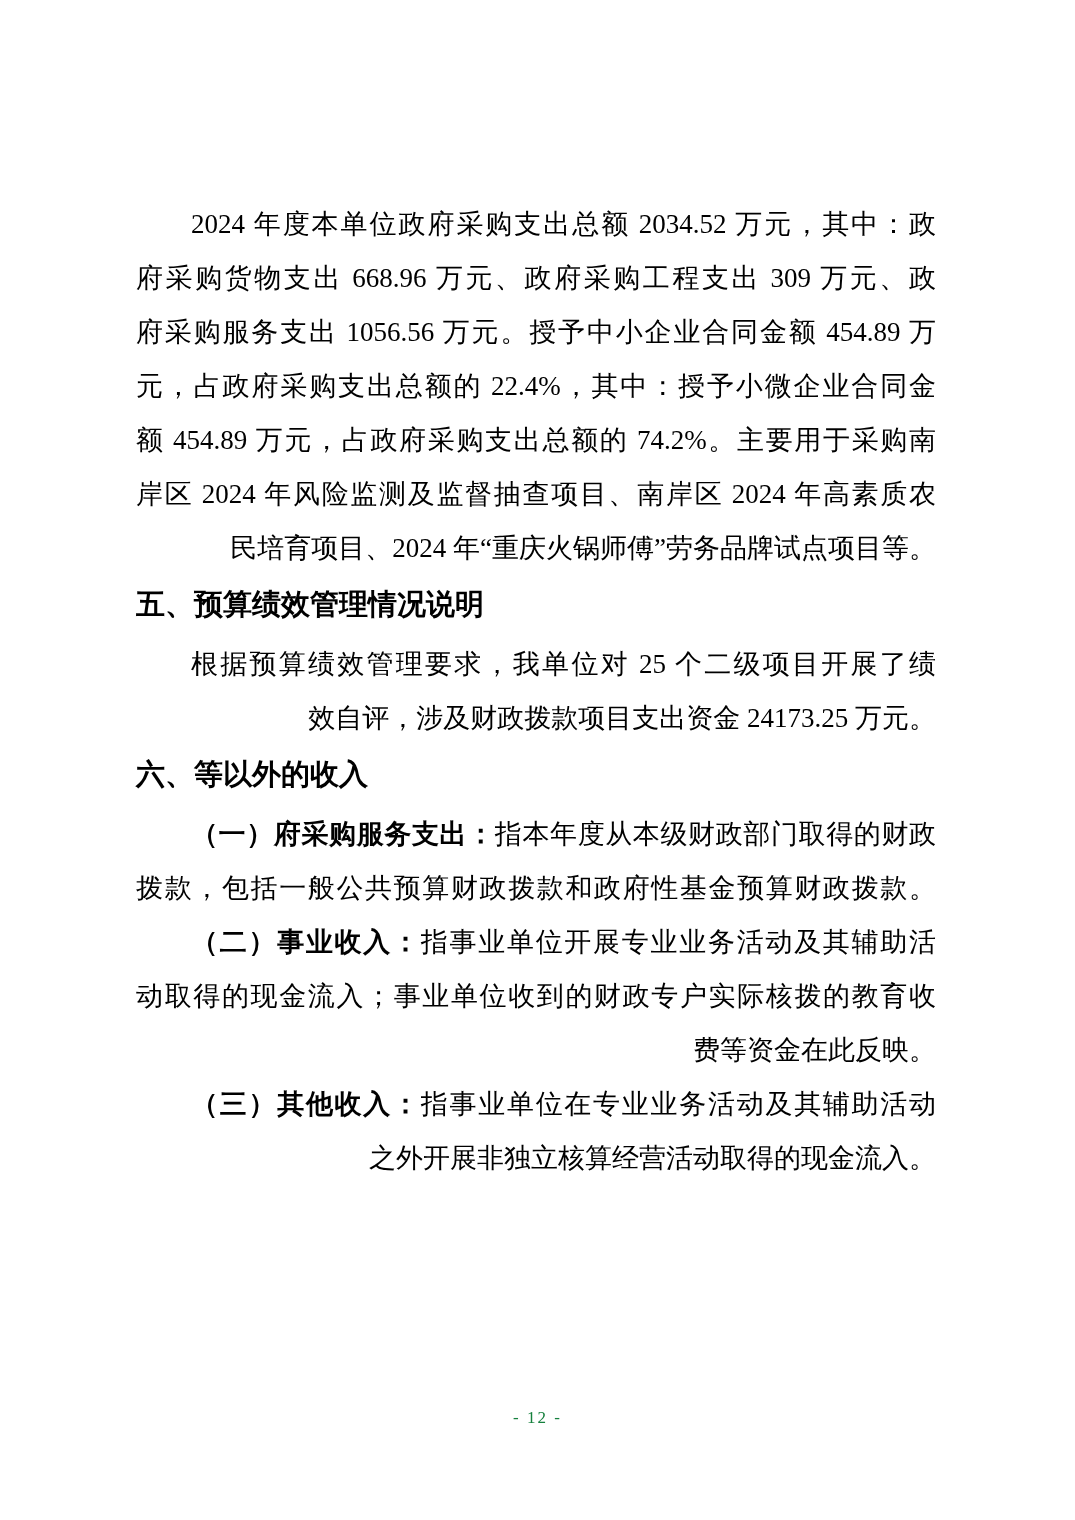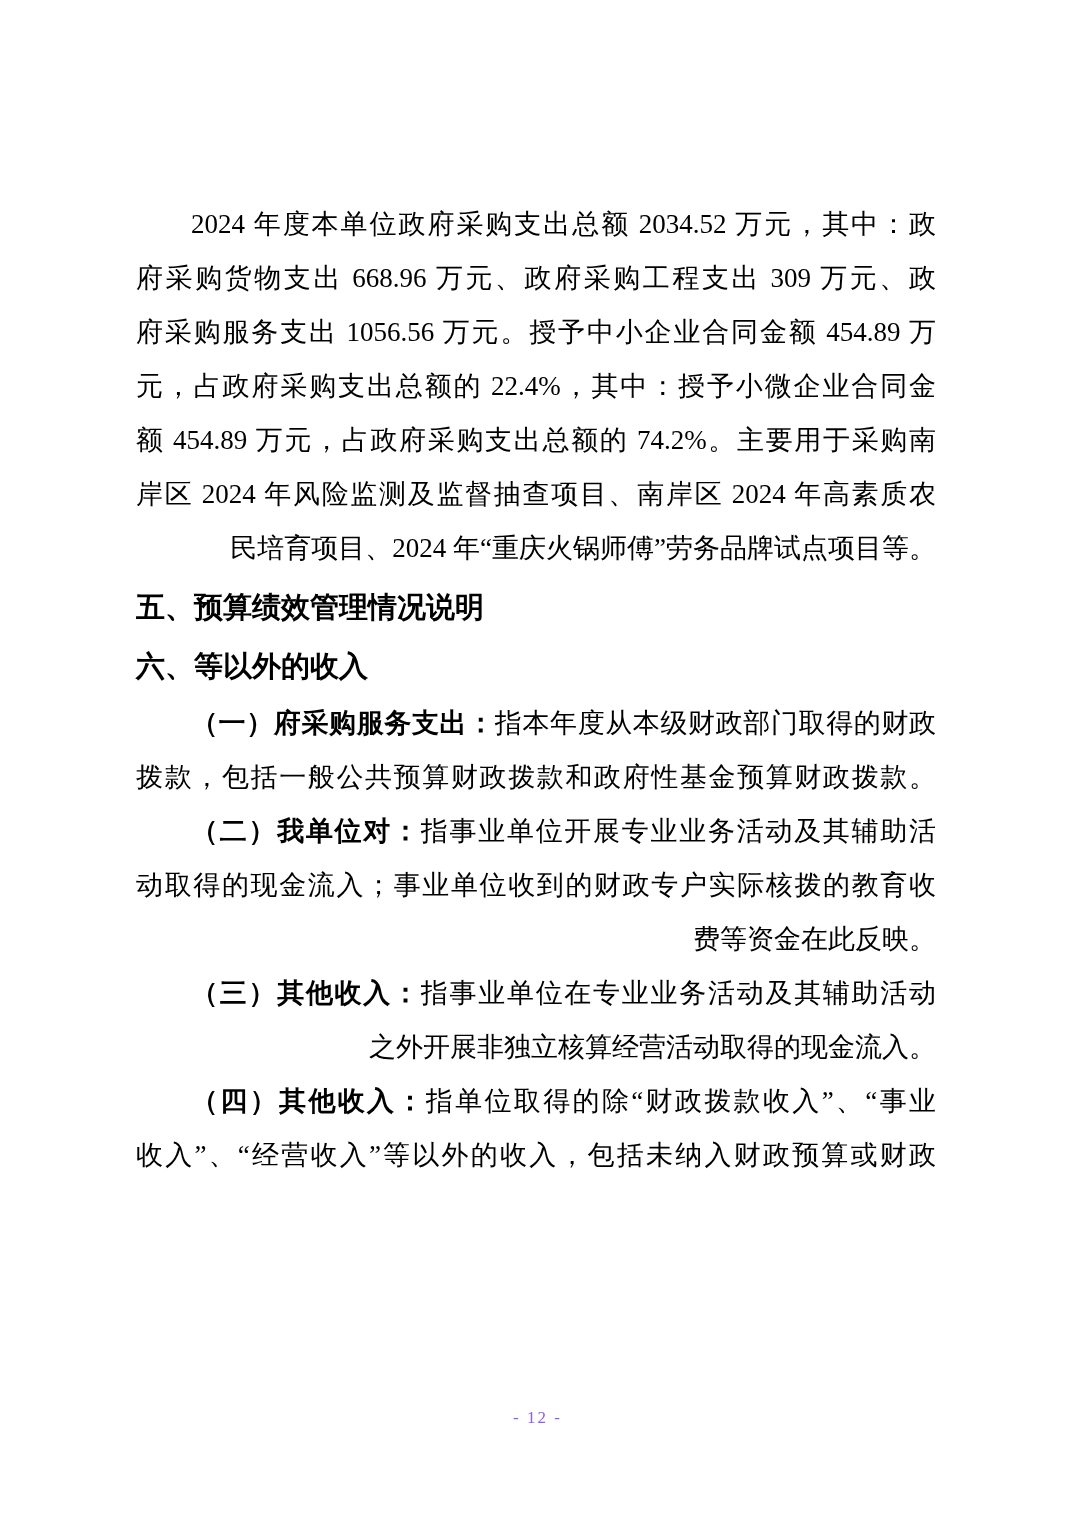--- a/index.html
+++ b/index.html
@@ -36,68 +36,68 @@
   .line.justify {
     text-align: justify;
     text-align-last: justify;
   }
   .line.indent {
     text-indent: 55px;
   }
   .run { font-weight: normal; }
   .run.bold { font-weight: bold; }
   .heading {
-    font-family: Liberation Serif, serif;
+    font-family: Liberation Mono, monospace;
     font-weight: bold;
     font-size: 29px;
     line-height: 54px;
     height: 54px;
     margin-top: 5px;
     margin-bottom: 3px;
     white-space: nowrap;
   }
   .page-number {
     position: absolute;
     top: 1408px;
     left: 0;
     width: 100%;
     text-align: center;
     font-size: 17px;
     letter-spacing: 2px;
-    color: #8b5cf6;
+    color: #15803d;
   }
 </style>
 </head>
 <body>
 
 <div class="page">
   <div class="content">
       <div>
         <div class="line justify indent"><span class="run">2024 年度本单位政府采购支出总额 2034.52 万元，其中：政</span></div>
         <div class="line justify"><span class="run">府采购货物支出 668.96 万元、政府采购工程支出 309 万元、政</span></div>
         <div class="line justify"><span class="run">府采购服务支出 1056.56 万元。授予中小企业合同金额 454.89 万</span></div>
         <div class="line justify"><span class="run">元，占政府采购支出总额的 22.4%，其中：授予小微企业合同金</span></div>
         <div class="line justify"><span class="run">额 454.89 万元，占政府采购支出总额的 74.2%。主要用于采购南</span></div>
         <div class="line justify"><span class="run">岸区 2024 年风险监测及监督抽查项目、南岸区 2024 年高素质农</span></div>
         <div class="line"><span class="run">民培育项目、2024 年“重庆火锅师傅”劳务品牌试点项目等。</span></div>
       </div>
       <div class="heading">五、预算绩效管理情况说明</div>
+      <div>
+        <div class="line justify indent"><span class="run">根据预算绩效管理要求，我单位对 25 个二级项目开展了绩</span></div>
+        <div class="line"><span class="run">效自评，涉及财政拨款项目支出资金 24173.25 万元。</span></div>
+      </div>
       <div class="heading">六、等以外的收入</div>
       <div>
         <div class="line justify indent"><span class="run bold">（一）府采购服务支出：</span><span class="run">指本年度从本级财政部门取得的财政</span></div>
         <div class="line justify"><span class="run">拨款，包括一般公共预算财政拨款和政府性基金预算财政拨款。</span></div>
       </div>
       <div>
-        <div class="line justify indent"><span class="run bold">（二）我单位对：</span><span class="run">指事业单位开展专业业务活动及其辅助活</span></div>
+        <div class="line justify indent"><span class="run bold">（二）事业收入：</span><span class="run">指事业单位开展专业业务活动及其辅助活</span></div>
         <div class="line justify"><span class="run">动取得的现金流入；事业单位收到的财政专户实际核拨的教育收</span></div>
         <div class="line"><span class="run">费等资金在此反映。</span></div>
       </div>
       <div>
         <div class="line justify indent"><span class="run bold">（三）其他收入：</span><span class="run">指事业单位在专业业务活动及其辅助活动</span></div>
         <div class="line"><span class="run">之外开展非独立核算经营活动取得的现金流入。</span></div>
       </div>
-      <div>
-        <div class="line justify indent"><span class="run bold">（四）其他收入：</span><span class="run">指单位取得的除“财政拨款收入”、“事业</span></div>
-        <div class="line justify"><span class="run">收入”、“经营收入”等以外的收入，包括未纳入财政预算或财政</span></div>
-      </div>
     </div>
   <div class="page-number">- 12 -</div>
 </div>
 
 </body></html>

